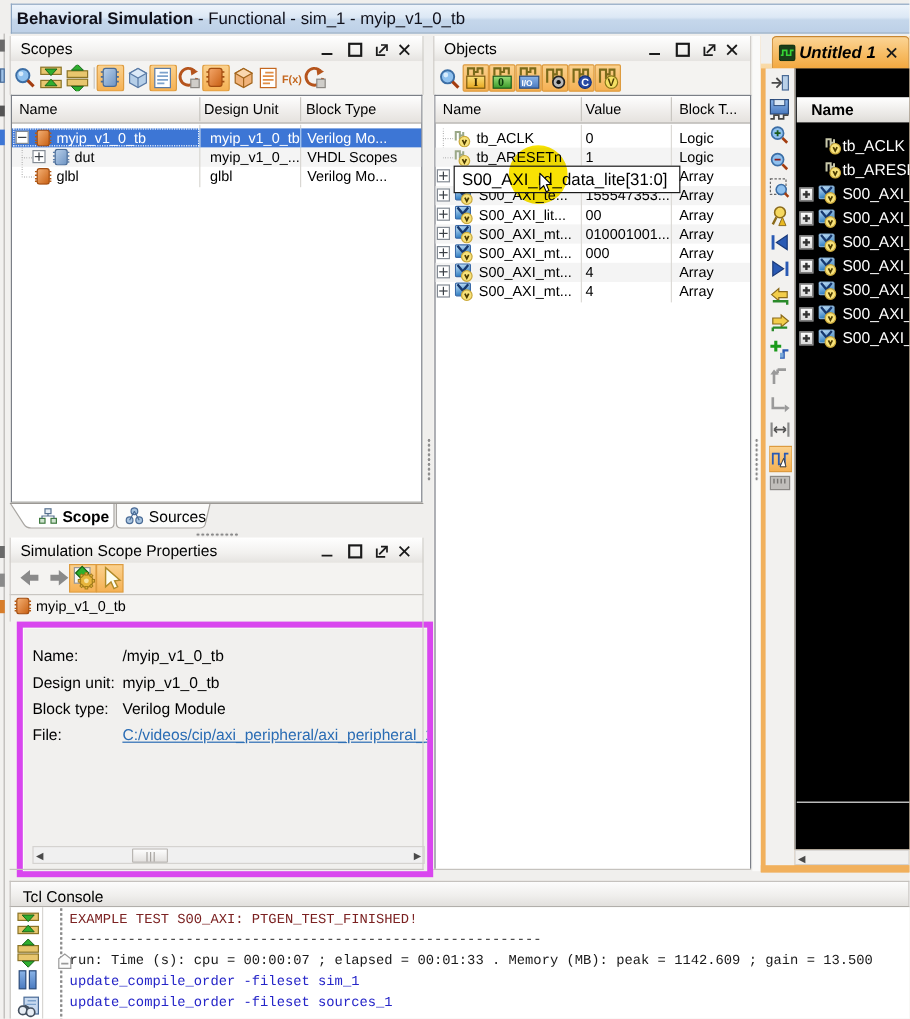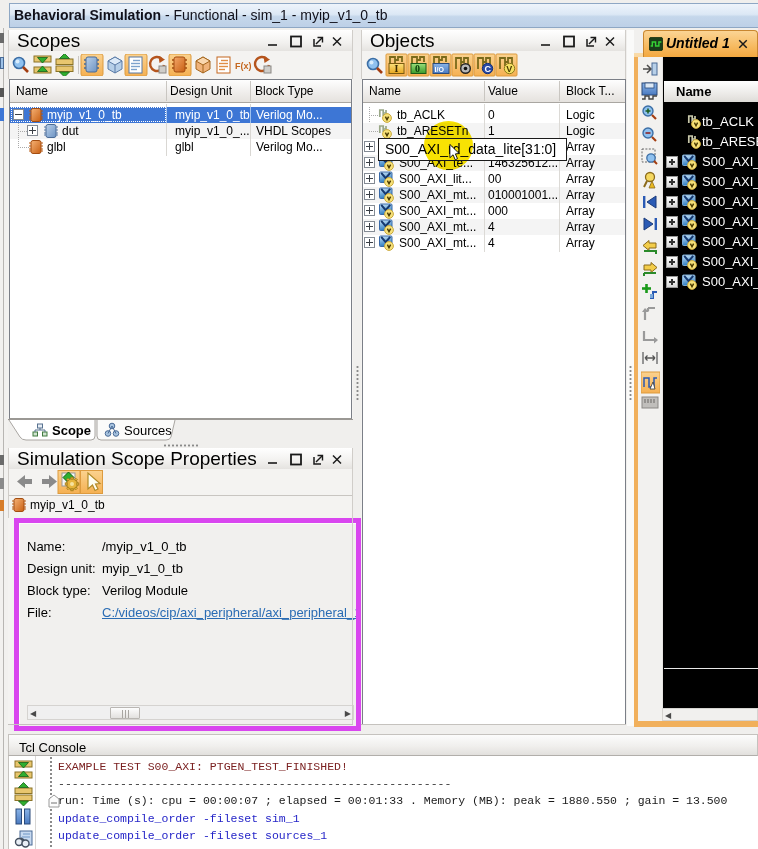--- a/index.html
+++ b/index.html
@@ -3,21 +3,21 @@
 <meta charset="utf-8">
 <style>
 html,body{margin:0;padding:0;}
 body{width:758px;height:849px;background:#f0efed;font-family:"Liberation Sans",sans-serif;position:relative;overflow:hidden;}
 .abs{position:absolute;}
 
 #topbar{left:9px;top:3px;width:749px;height:25px;background:linear-gradient(#eef4fb,#dce8f5 45%,#c5d7eb 55%,#bdd0e7);border:1px solid #8ea7c4;border-right:none;box-sizing:border-box;font-size:14px;color:#10101a;line-height:22px;}
 #topbar b{margin-left:4px;}
 
 .panel{background:#f6f5f4;border:1px solid #b8b5b2;box-sizing:border-box;}
-.phead{position:absolute;left:0;top:0;right:0;height:21px;background:linear-gradient(#ffffff,#f2f1ef 60%,#e5e3e0);font-size:19px;color:#000;line-height:21px;}
+.phead{position:absolute;left:0;top:0;right:0;height:21px;background:linear-gradient(#ffffff,#f2f1ef 60%,#e5e3e0);font-size:13px;color:#000;line-height:21px;}
 .phead .ttl{margin-left:9px;}
 .winbtns{position:absolute;top:4px;right:8px;width:134px;height:14px;}
 .toolbar{position:absolute;left:0;right:0;background:#f4f3f1;}
 .thead{position:absolute;background:linear-gradient(#fefefe,#f0eeec 55%,#e5e2de);border-top:1px solid #73777e;border-bottom:1px solid #a9a6a1;box-sizing:border-box;font-size:12px;color:#000;}
 .thead span{position:absolute;top:4px;}
 .colsep{position:absolute;top:1px;bottom:1px;width:1px;background:#c9c6c1;}
 .white{background:#fff;}
 .row{position:absolute;left:0;right:0;height:16px;font-size:12px;line-height:16px;white-space:nowrap;}
 .selrow{background:#3d76d5;color:#fff;}
 
@@ -477,21 +477,21 @@
     <div class="row" style="top:59px;">
         <div class="exp plus" style="left:1px;top:2px;"></div>
         <span class="abs" style="left:203px;">Array</span>
       </div>
     <div class="row" style="top:75px;background:#f4f4f4;">
         <div class="exp plus" style="left:1px;top:2px;"></div>
         <svg class="abs" style="left:16px;top:0px;" width="16" height="16">
           <use href="#arrsym"></use>
         </svg>
         <span class="abs" style="left:36px;">S00_AXI_te...</span>
-        <span class="abs" style="left:125px;">146325612...</span>
+        <span class="abs" style="left:125px;">155547353...</span>
         <span class="abs" style="left:203px;">Array</span>
       </div>
     <div class="row" style="top:91px;">
         <div class="exp plus" style="left:1px;top:2px;"></div>
         <svg class="abs" style="left:16px;top:0px;" width="16" height="16">
           <use href="#arrsym"></use>
         </svg>
         <span class="abs" style="left:36px;">S00_AXI_lit...</span>
         <span class="abs" style="left:125px;">00</span>
         <span class="abs" style="left:203px;">Array</span>
@@ -765,17 +765,17 @@
         </g>
     </svg>
     <div class="abs" style="left:26px;top:0;bottom:0;width:1px;background:#d8d6d3;"></div>
     <div class="dotted-v" style="left:41px;top:0;height:93px;width:2px;background-size:2px 4px;"></div>
     <svg class="abs" style="left:38px;top:38px;" width="15" height="15" viewBox="0 0 15 15">
         <path d="M2 5 L7 1 L12 5 L12 13 L2 13 Z" fill="#fcfcfc" stroke="#9a9a9a"></path>
         <line x1="4" y1="9" x2="10" y2="9" stroke="#9a9a9a" stroke-width="1.4"></line>
       </svg>
     <div class="abs mono" style="left:49px;top:2px;line-height:17.2px;"><span style="color:#7b2121;">EXAMPLE TEST S00_AXI: PTGEN_TEST_FINISHED!</span>
 <span style="color:#333;">---------------------------------------------------------</span>
-<span style="color:#1a1a1a;">run: Time (s): cpu = 00:00:07 ; elapsed = 00:01:33 . Memory (MB): peak = 1880.550 ; gain = 13.500</span>
+<span style="color:#1a1a1a;">run: Time (s): cpu = 00:00:07 ; elapsed = 00:01:33 . Memory (MB): peak = 1142.609 ; gain = 13.500</span>
 <span style="color:#2525c8;">update_compile_order -fileset sim_1</span>
 <span style="color:#2525c8;">update_compile_order -fileset sources_1</span></div>
   </div>
 </div>
 
 </body></html>

